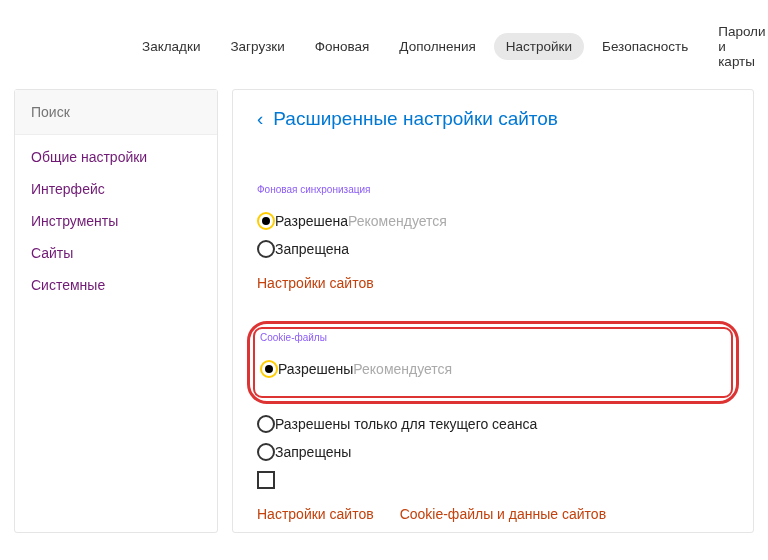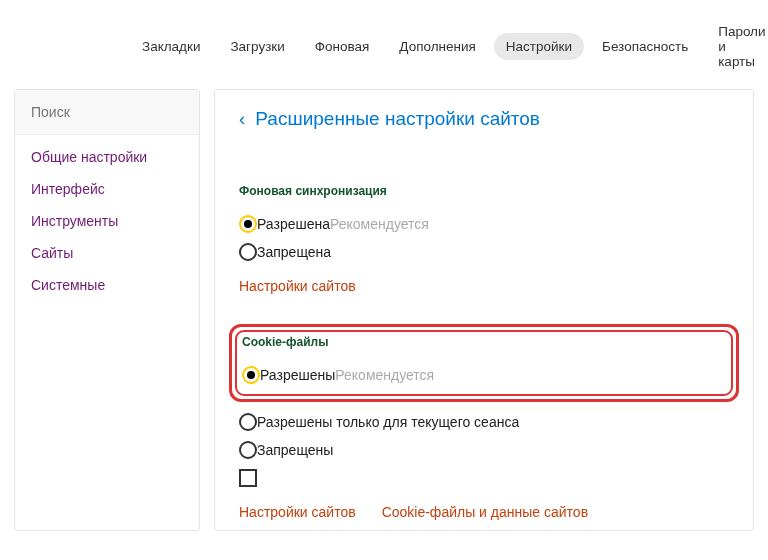--- a/index.html
+++ b/index.html
@@ -28,21 +28,21 @@
   }
   .topnav a.active {
     background: #e8e8e8;
   }
   .container {
     display: flex;
     padding: 0 14px;
     gap: 14px;
   }
   .sidebar {
-    width: 186px;
+    width: 204px;
     border: 1px solid #e5e5e5;
     border-radius: 3px;
     background: #fff;
     flex-shrink: 0;
     padding-bottom: 210px;
   }
   .search-cell {
     padding: 14px 16px 14px 16px;
     border-bottom: 1px solid #eee;
     background: #f8f8f8;
@@ -76,24 +76,24 @@
     gap: 10px;
     color: #0078d4;
     font-size: 19px;
     margin-bottom: 54px;
     cursor: pointer;
   }
   .back-title .chev {
     font-size: 19px;
   }
   .section-title {
-    font-weight: bold;
-    font-size: 12px;
+    font-weight: normal;
+    font-size: 10px;
     margin-bottom: 12px;
-    color: #14532d;
+    color: #8b5cf6;
   }
   .option-row {
     display: flex;
     align-items: center;
     padding: 5px 0;
   }
   .radio {
     width: 18px; height: 18px;
     border: 2px solid #333;
     border-radius: 50%;
@@ -124,22 +124,22 @@
   }
   .link-row a {
     color: #c2410c;
     text-decoration: none;
     font-size: 14px;
     cursor: pointer;
   }
   .section-gap { height: 30px; }
   .highlight-box {
     border: 3px solid #d33;
-    border-radius: 12px;
-    padding: 8px 10px 10px 10px;
+    border-radius: 20px;
+    padding: 8px 10px 18px 10px;
     margin: 0 -10px 6px -10px;
     position: relative;
   }
   .highlight-box::before {
     content: "";
     position: absolute;
     inset: 3px;
     border: 2px solid #d33;
     border-radius: 9px;
     pointer-events: none;

